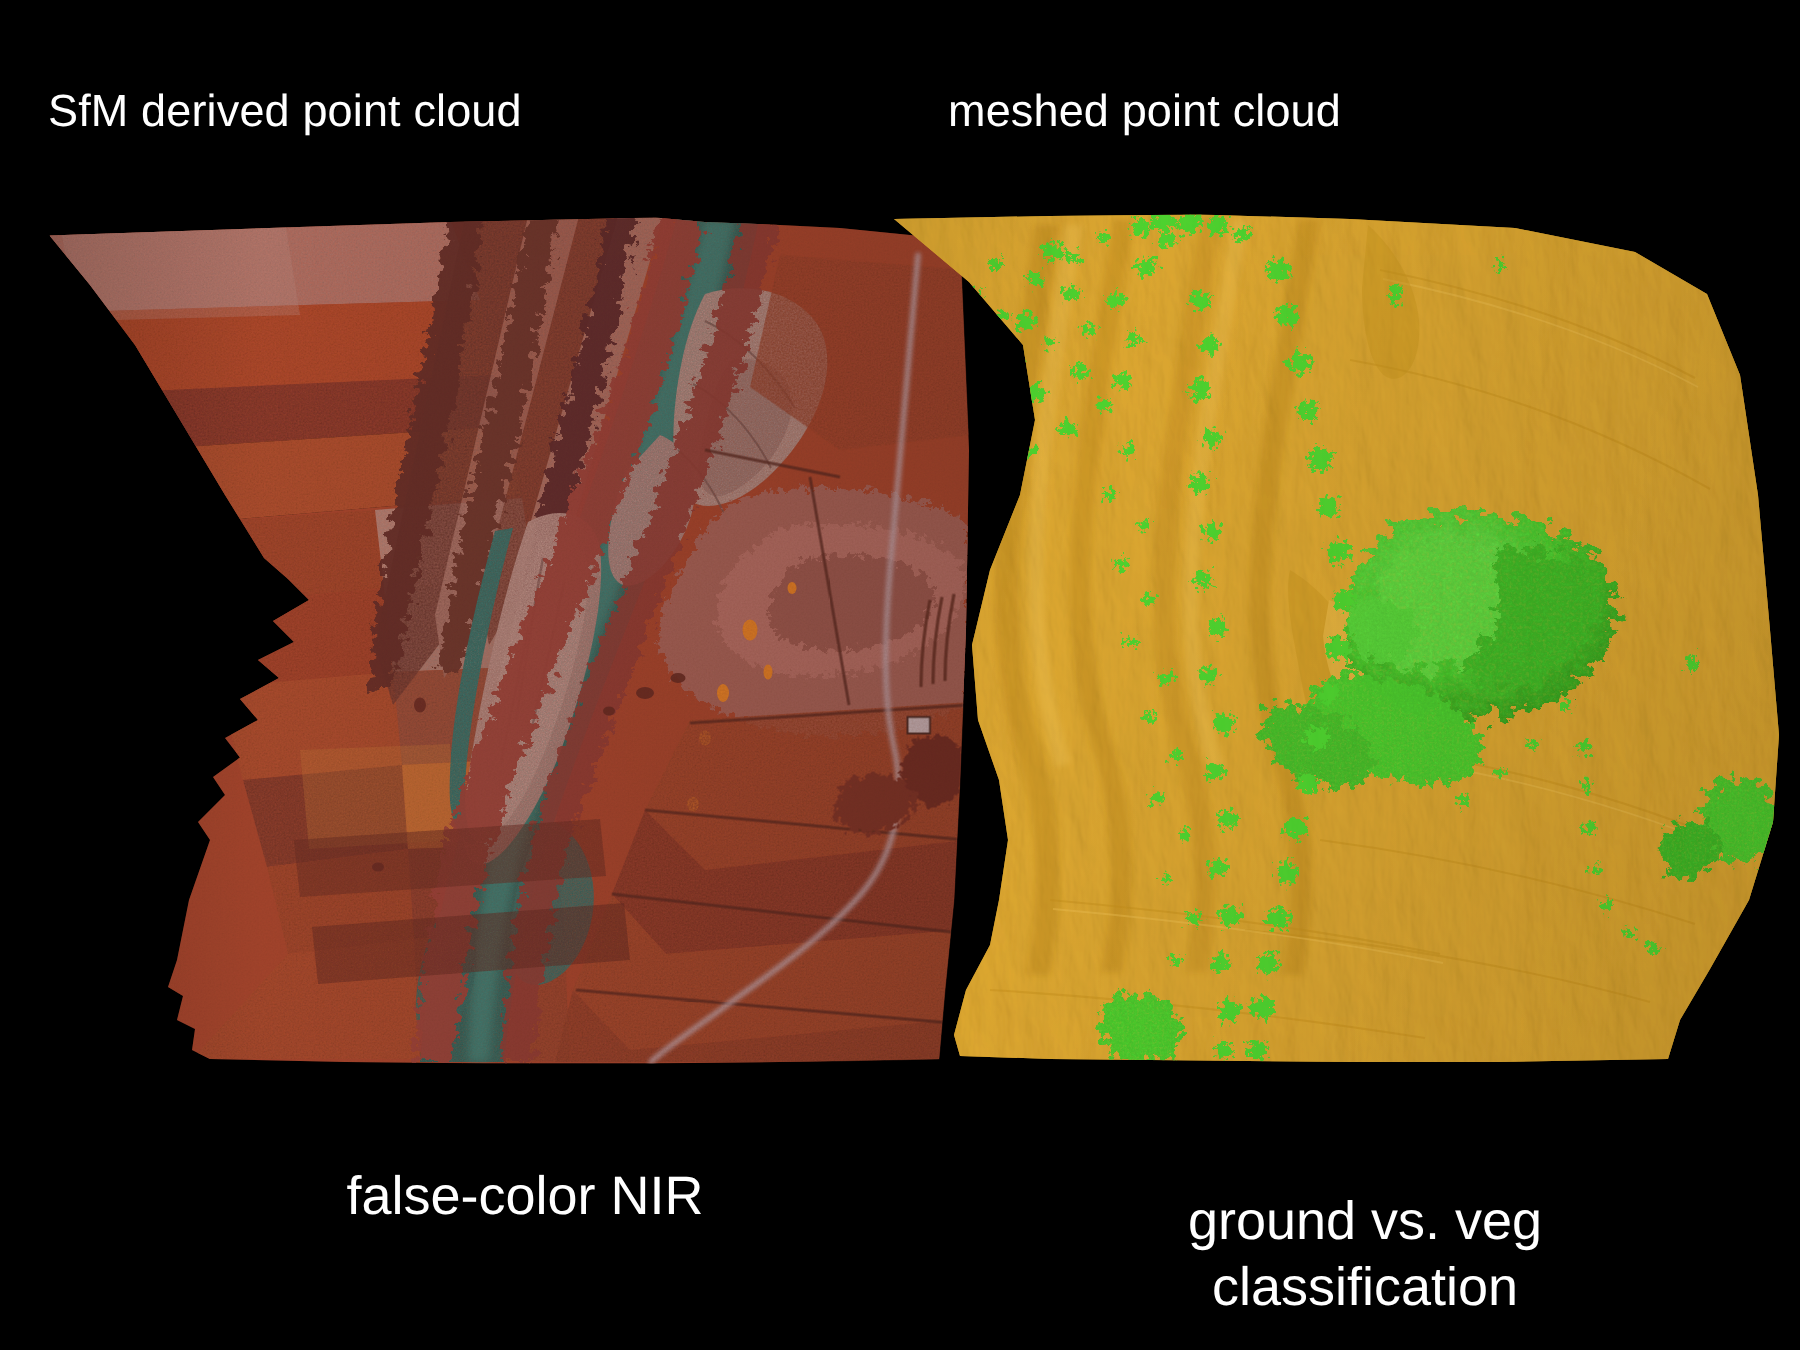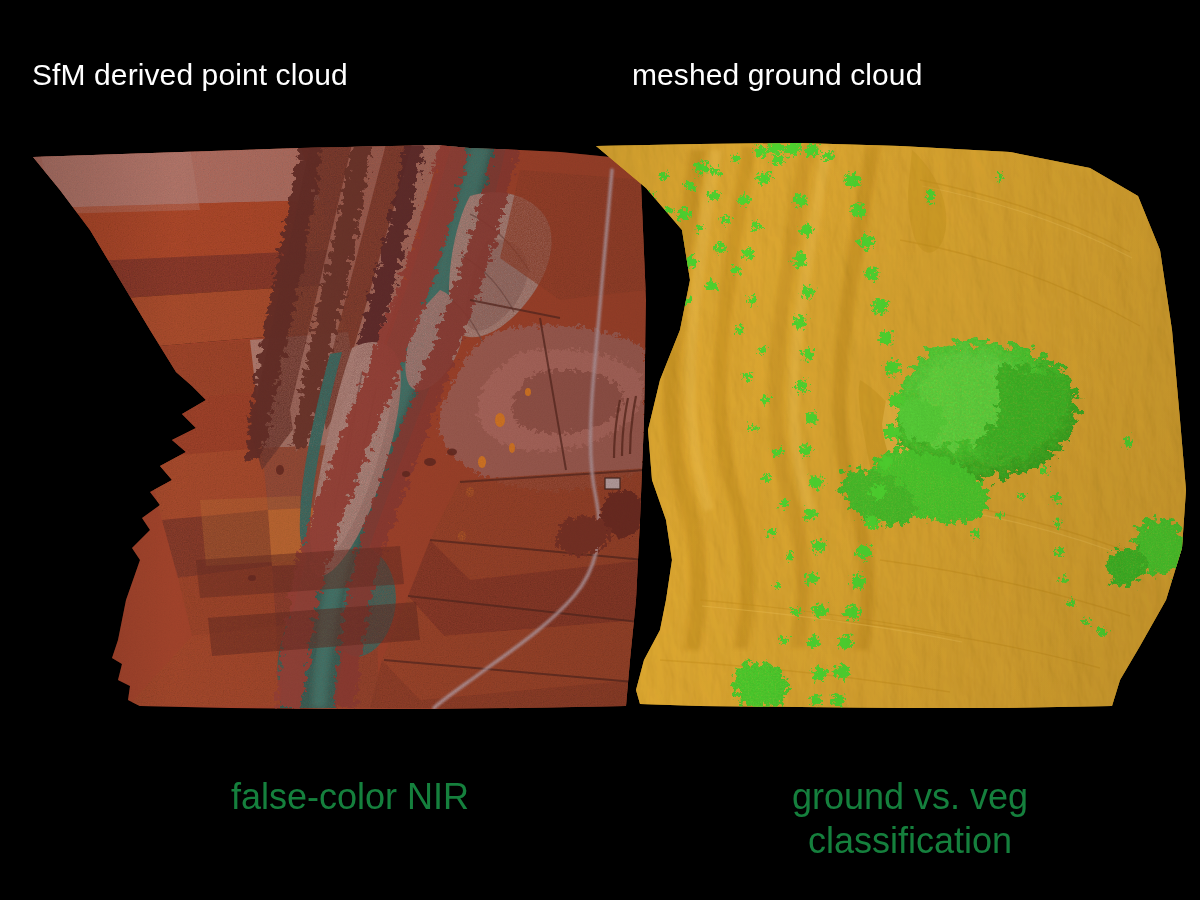--- a/index.html
+++ b/index.html
@@ -13,26 +13,26 @@
 
   .title{
     position:absolute;color:#ffffff;font-weight:400;
     font-size:30px;line-height:1;letter-spacing:.1px;
     white-space:nowrap;
   }
   #title-left{left:32px;top:60px;}
   #title-right{left:632px;top:60px;}
 
   .caption{
-    position:absolute;color:#15803d;font-weight:400;
+    position:absolute;color:#ffffff;font-weight:400;
     font-size:36px;line-height:1.22;text-align:center;
     white-space:pre-line;
   }
   #caption-left{left:100px;top:775px;width:500px;}
-  #caption-right{left:660px;top:775px;width:500px;text-align:center;}
+  #caption-right{left:660px;top:792px;width:500px;text-align:center;}
 
   .panel{position:absolute;top:0;left:0;width:1200px;height:900px;}
   svg{display:block;}
 </style>
 </head>
 <body>
 
 <div class="stage">
 
   <div class="panel">
@@ -557,19 +557,19 @@
         <stop offset="0" stop-color="#000" stop-opacity="0.10"></stop>
         <stop offset="0.3" stop-color="#000" stop-opacity="0"></stop>
         <stop offset="1" stop-color="#000" stop-opacity="0.10"></stop>
       </linearGradient>
       <rect x="560" y="120" width="660" height="620" fill="url(#rvig)"></rect>
     </g>
   </svg>
   </div>
 
   <div class="title" id="title-left">SfM derived point cloud</div>
-  <div class="title" id="title-right">meshed ground cloud</div>
+  <div class="title" id="title-right">meshed point cloud</div>
 
   <div class="caption" id="caption-left">false-color NIR</div>
   <div class="caption" id="caption-right">ground vs. veg
 classification</div>
 
 </div>
 
 </body></html>

